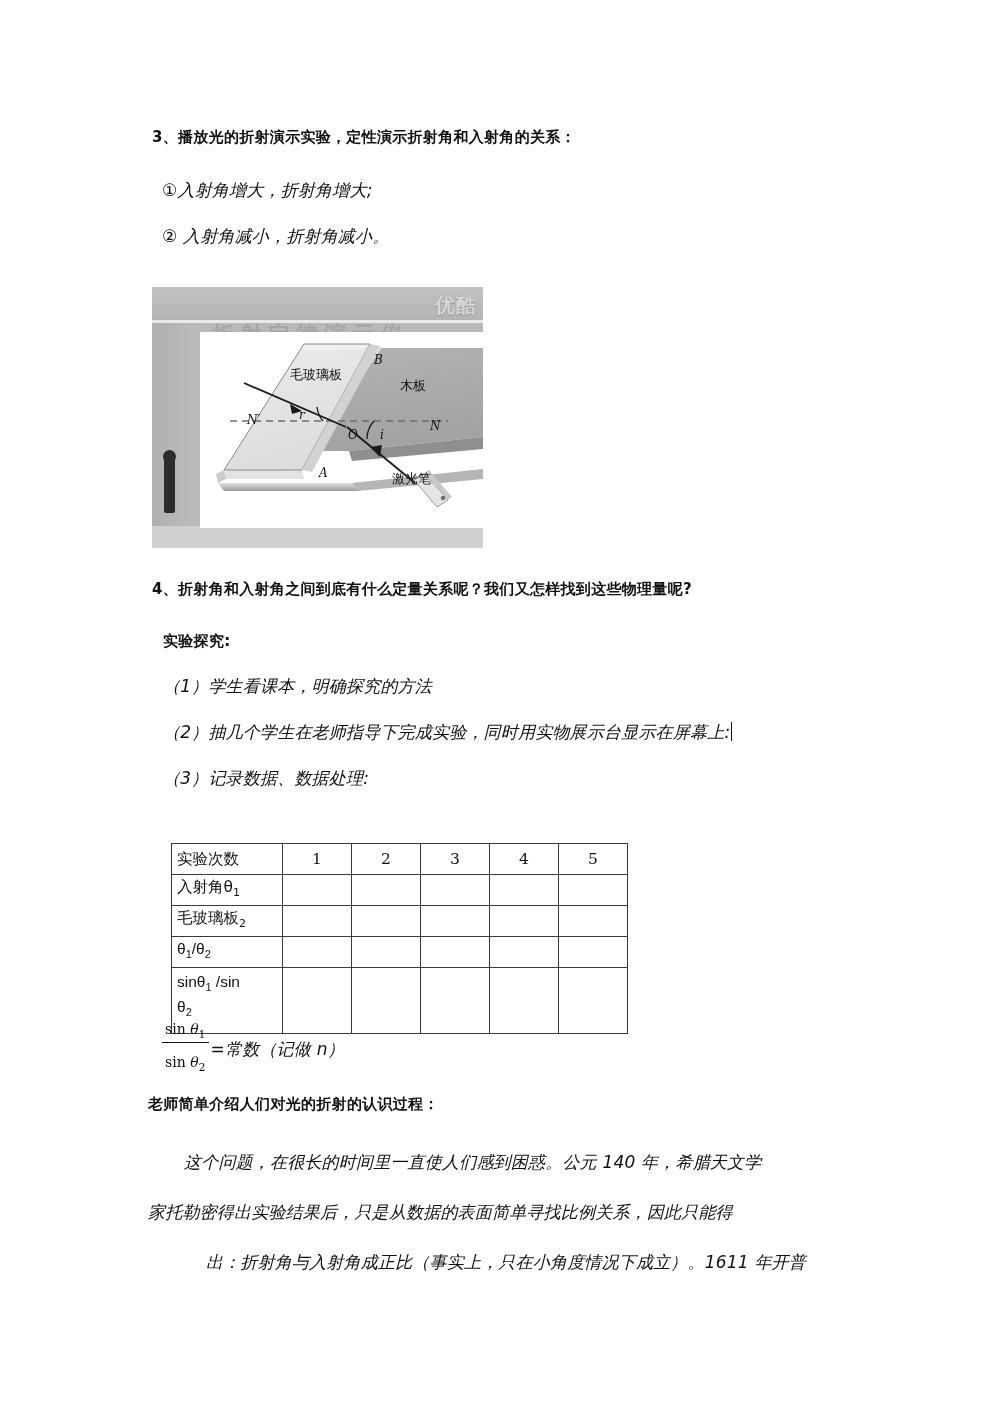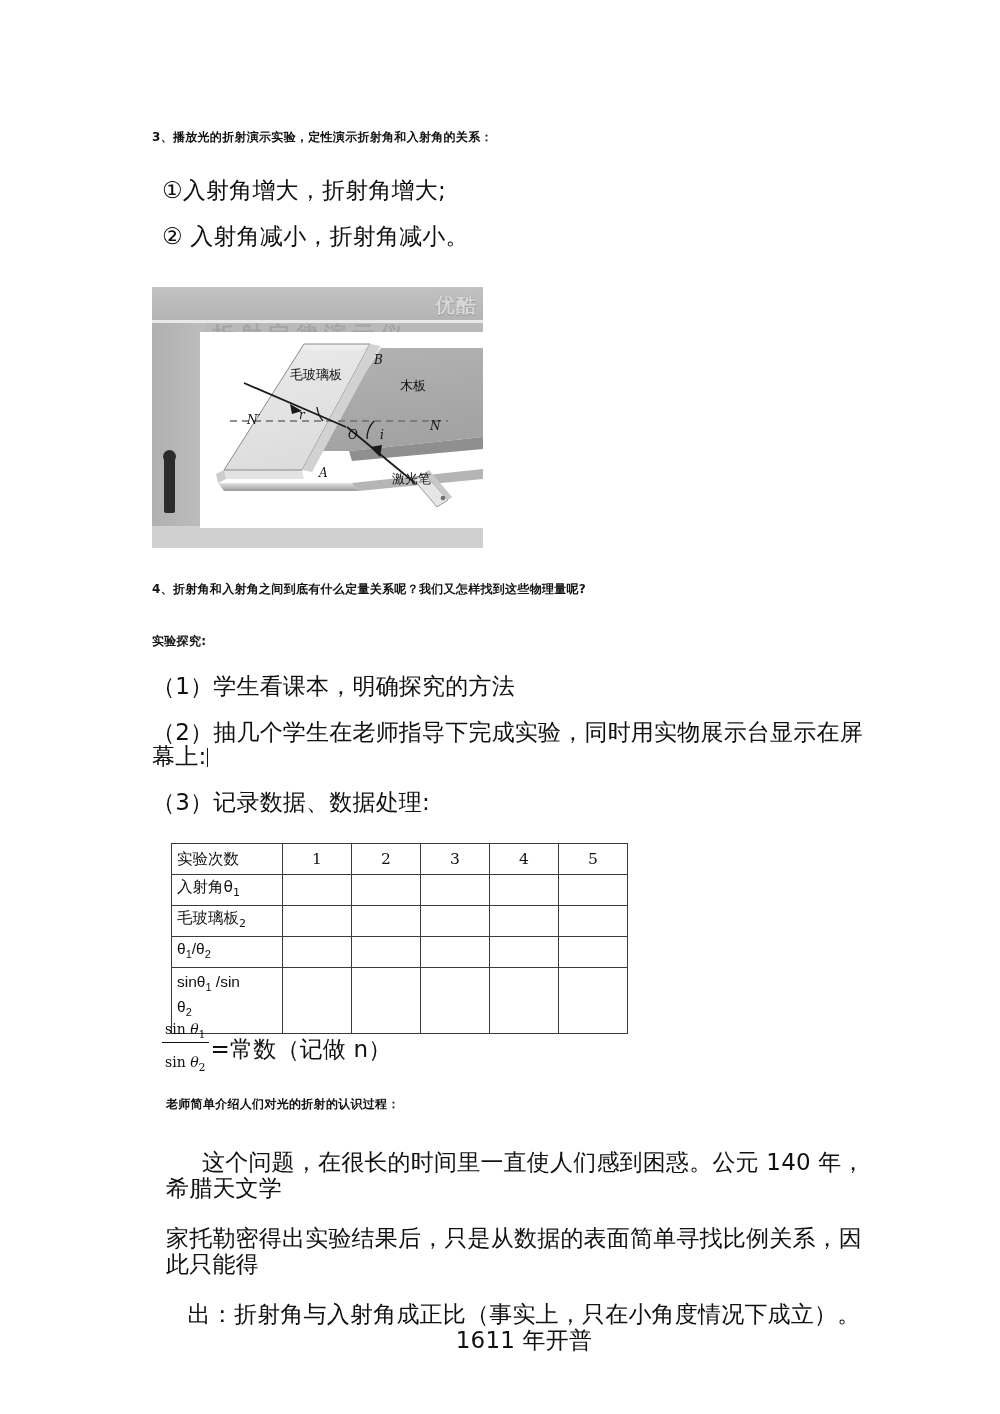--- a/index.html
+++ b/index.html
@@ -22,33 +22,34 @@
   .content{
     position:absolute;
     left:152px;
     top:126px;
     width:716px;
   }
 
   
   .h-bold{
     font-weight:bold;
-    font-size:12px;
+    font-size:15px;
     line-height:22px;
     letter-spacing:0.3px;
     margin:0;
   }
   .body-line{
-    font-size:23px;
+    font-size:17px;
     line-height:24px;
     margin:0;
     letter-spacing:0.2px;
+    font-style:italic;
   }
   .indent-1{margin-left:10px;}
-  .indent-2{margin-left:0;}
+  .indent-2{margin-left:11px;}
 
   .gap-s{height:22px;}
   .gap-m{height:30px;}
 
   .caret{
     display:inline-block;
     width:1px;height:19px;
     background:#111;
     vertical-align:-3px;
     margin-left:1px;
@@ -326,21 +327,21 @@
   <div style="position:absolute;left:160px;top:1022px;width:710px;">
     <div class="row-inline">
       <span class="frac">
         <span class="num"><span>sin</span>&nbsp;<span class="ital">θ</span><span class="sub">1</span></span>
         <span class="den"><span>sin</span>&nbsp;<span class="ital">θ</span><span class="sub">2</span></span>
       </span>
       <span class="body-line">=常数（记做 n）</span>
     </div>
   </div>
 
-  <div style="position:absolute;left:166px;top:1093px;width:716px;">
+  <div style="position:absolute;left:148px;top:1093px;width:716px;">
     <p class="h-bold">老师简单介绍人们对光的折射的认识过程：</p>
 
     <div style="height:34px;"></div>
 
     <p class="body-line" style="text-indent:36px;line-height:26px;">这个问题，在很长的时间里一直使人们感到困惑。公元 140 年，希腊天文学</p>
 
     <div style="height:24px;"></div>
 
     <p class="body-line" style="line-height:26px;">家托勒密得出实验结果后，只是从数据的表面简单寻找比例关系，因此只能得</p>
 

